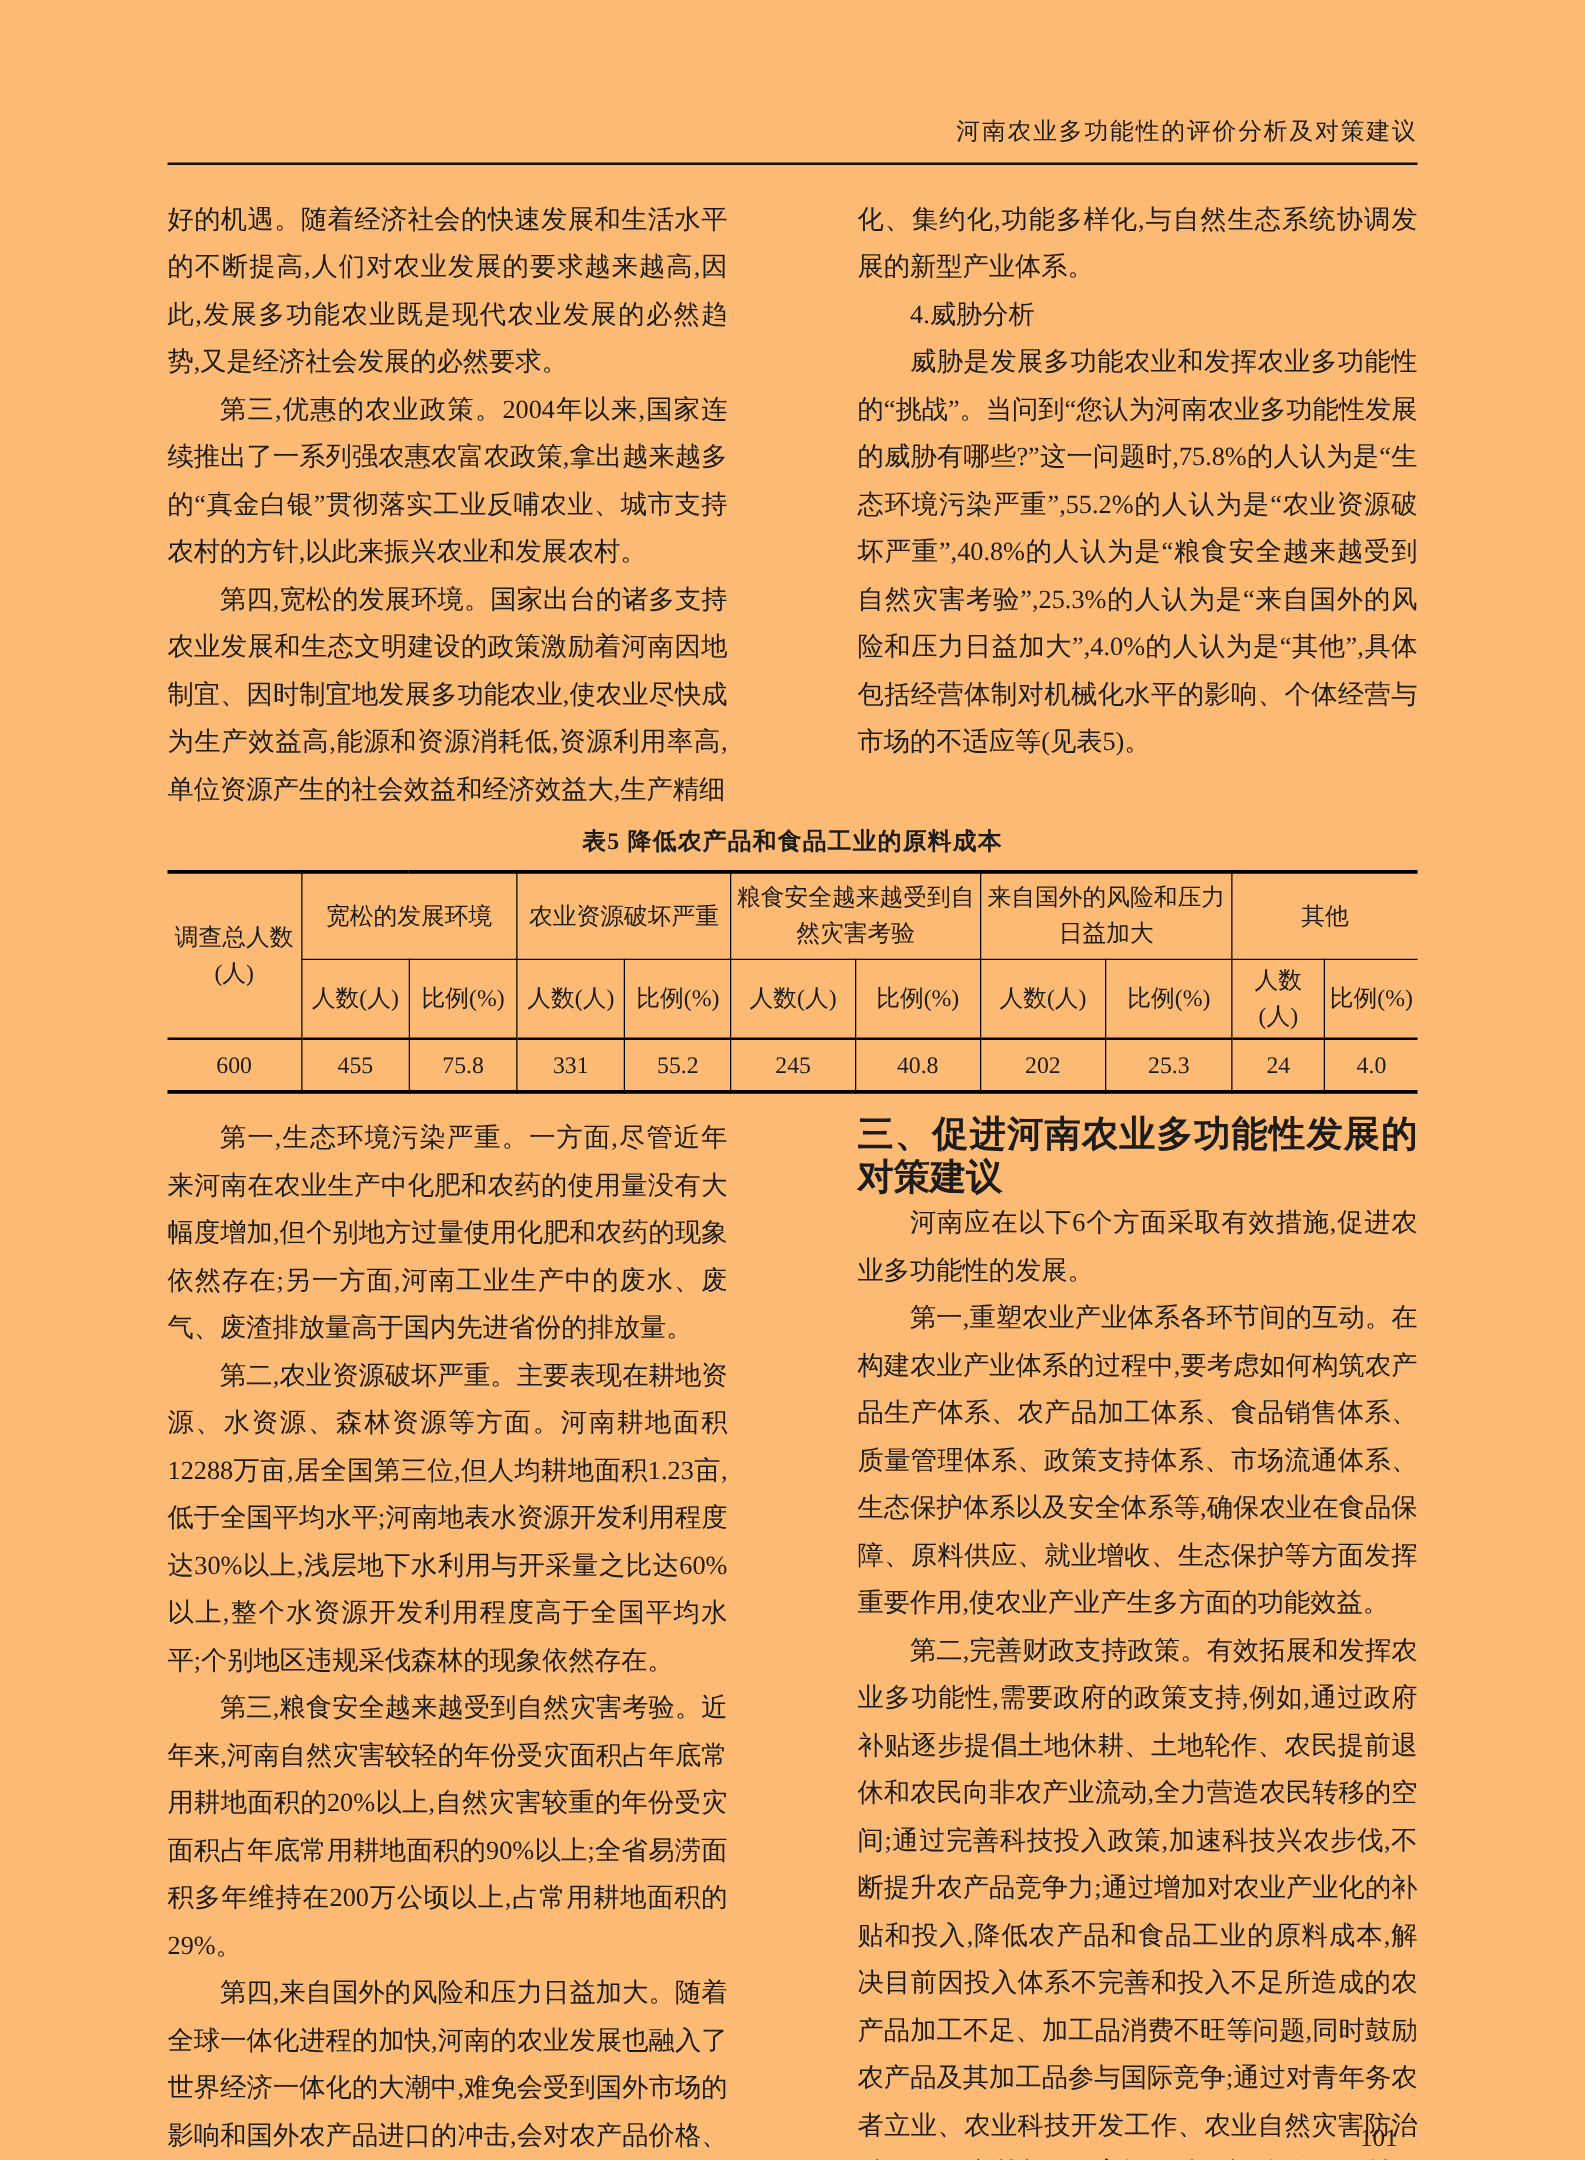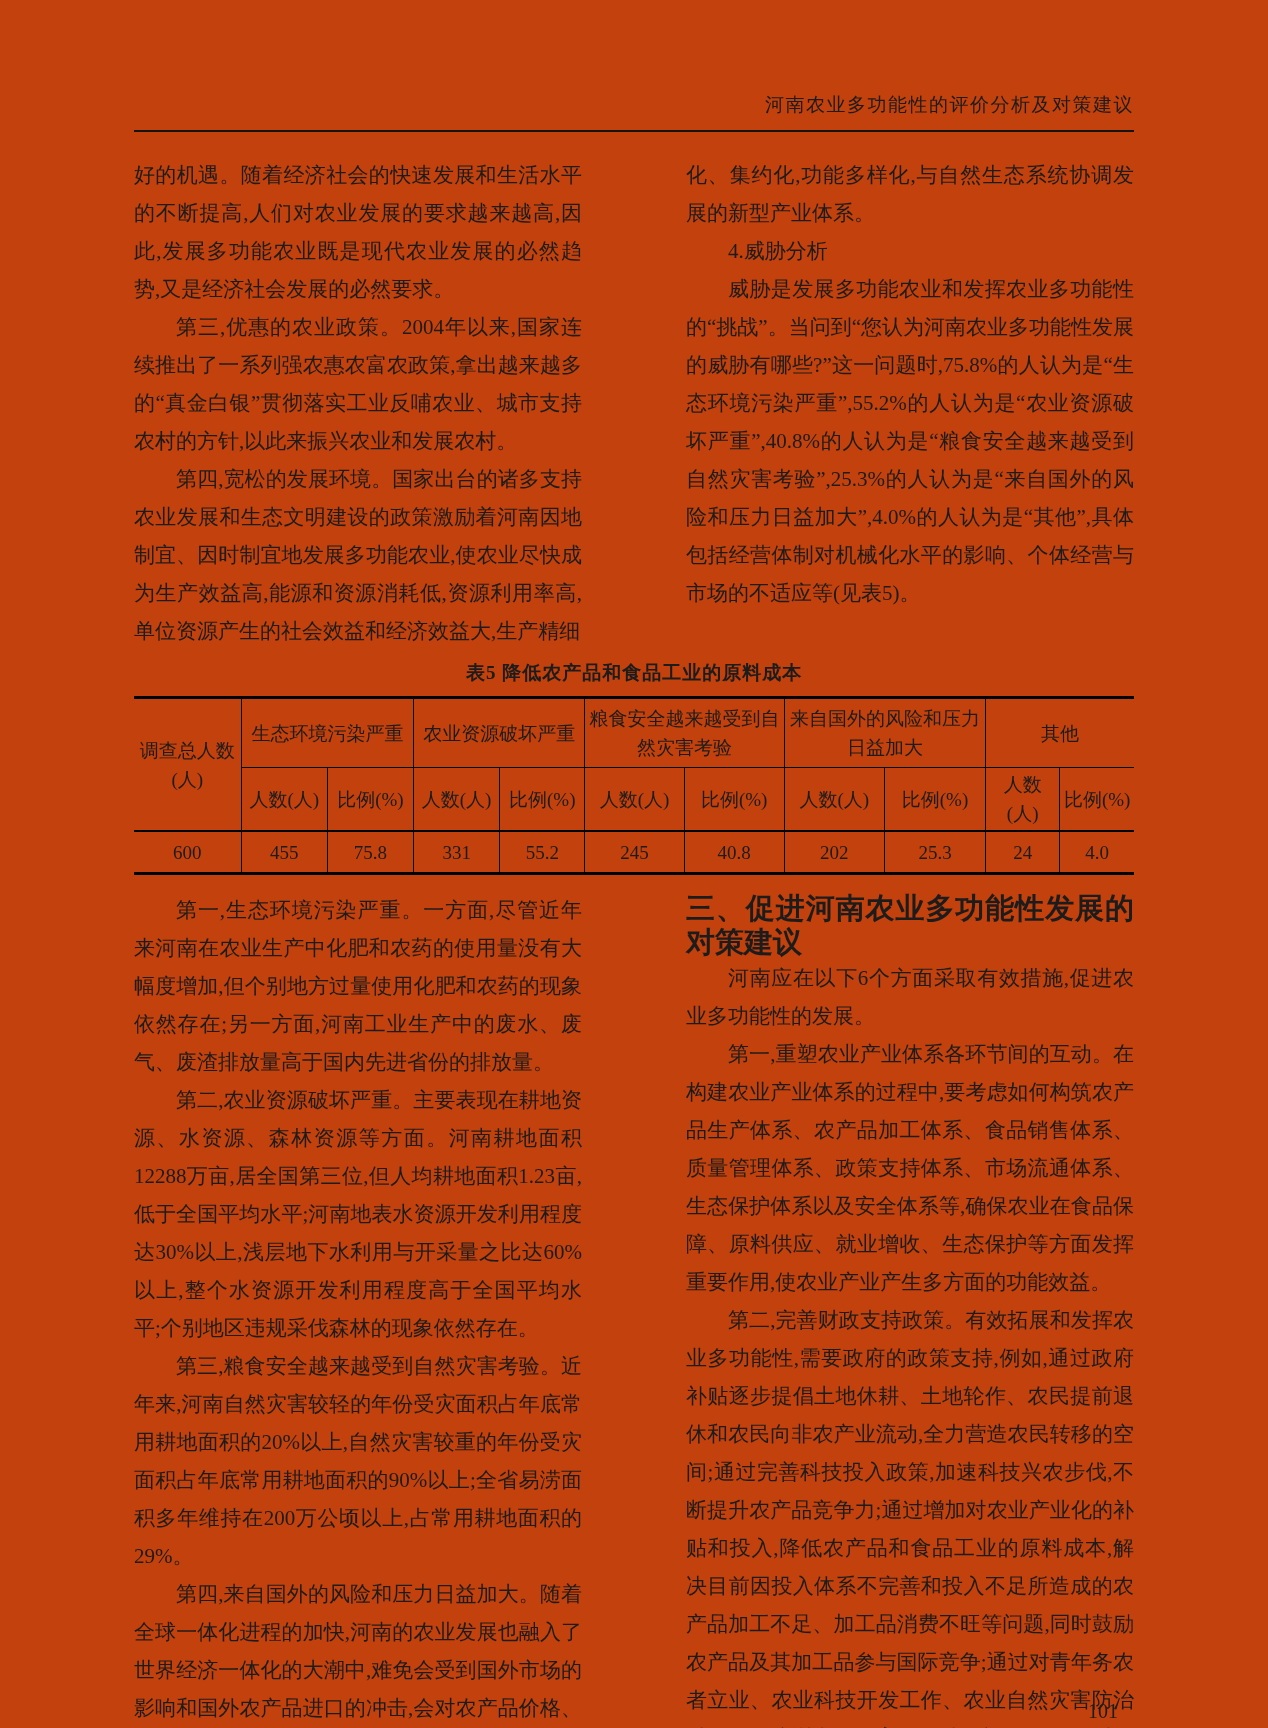--- a/index.html
+++ b/index.html
@@ -1,20 +1,20 @@
 <!DOCTYPE html>
 <html><head>
 <meta charset="utf-8">
 <style>
   html,body{margin:0;padding:0;background:#e8e8e8;}
   .page{
     position:relative;
     width:1268px;height:1728px;
     margin:0 auto;
-    background:#c2410c;
+    background:#fdba74;
     color:#1c1c1c;
     font-family:"Liberation Serif","DejaVu Serif",serif;
     box-sizing:border-box;
     padding:92px 134px 0 134px;
     overflow:hidden;
   }
   
   .running-head{
     text-align:right;
     font-size:19px;
@@ -108,21 +108,21 @@
           <col style="width:99px">
         <col style="width:100px">
           <col style="width:100px">
           <col style="width:101px">
         <col style="width:74px">
           <col style="width:74px">
       </colgroup>
       <tbody>
           <tr class="grouprow">
         <td rowspan="2" class="corner no-bl">调查总人数(人)</td>
-        <td colspan="2">生态环境污染严重</td>
+        <td colspan="2">宽松的发展环境</td>
         <td colspan="2">农业资源破坏严重</td>
         <td colspan="2">粮食安全越来越受到自然灾害考验</td>
         <td colspan="2">来自国外的风险和压力日益加大</td>
         <td colspan="2" class="no-br">其他</td>
       </tr>
       <tr class="subhead">
         <td>人数(人)</td>
         <td>比例(%)</td>
         <td>人数(人)</td>
         <td>比例(%)</td>

